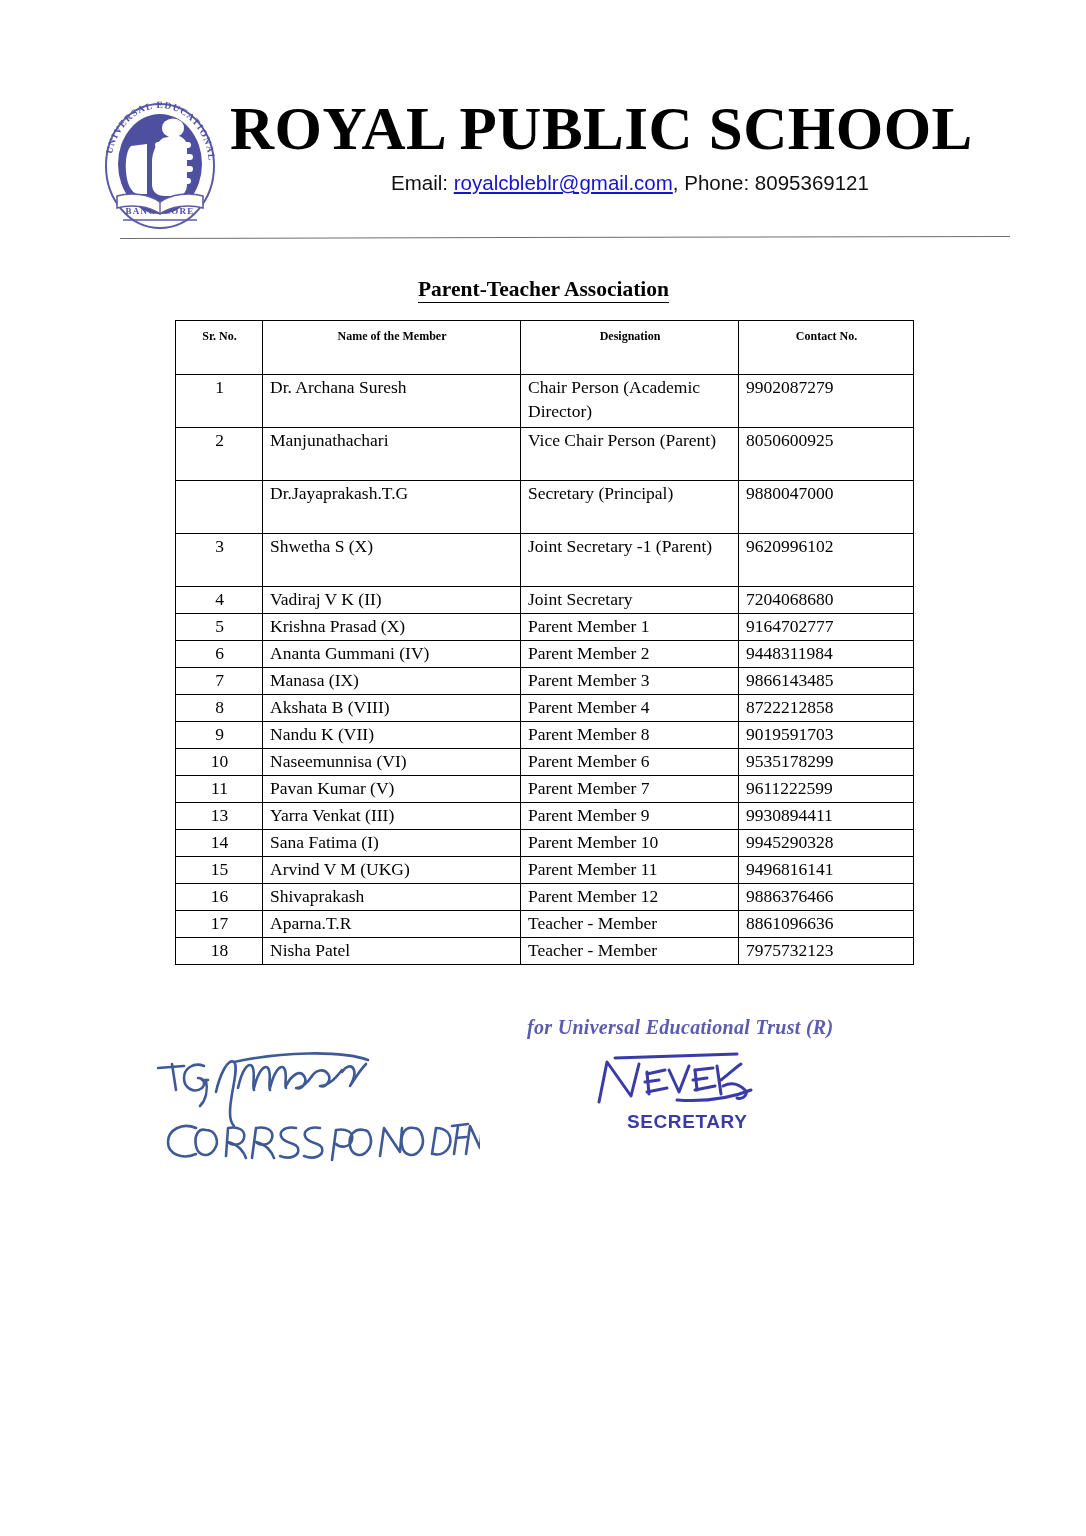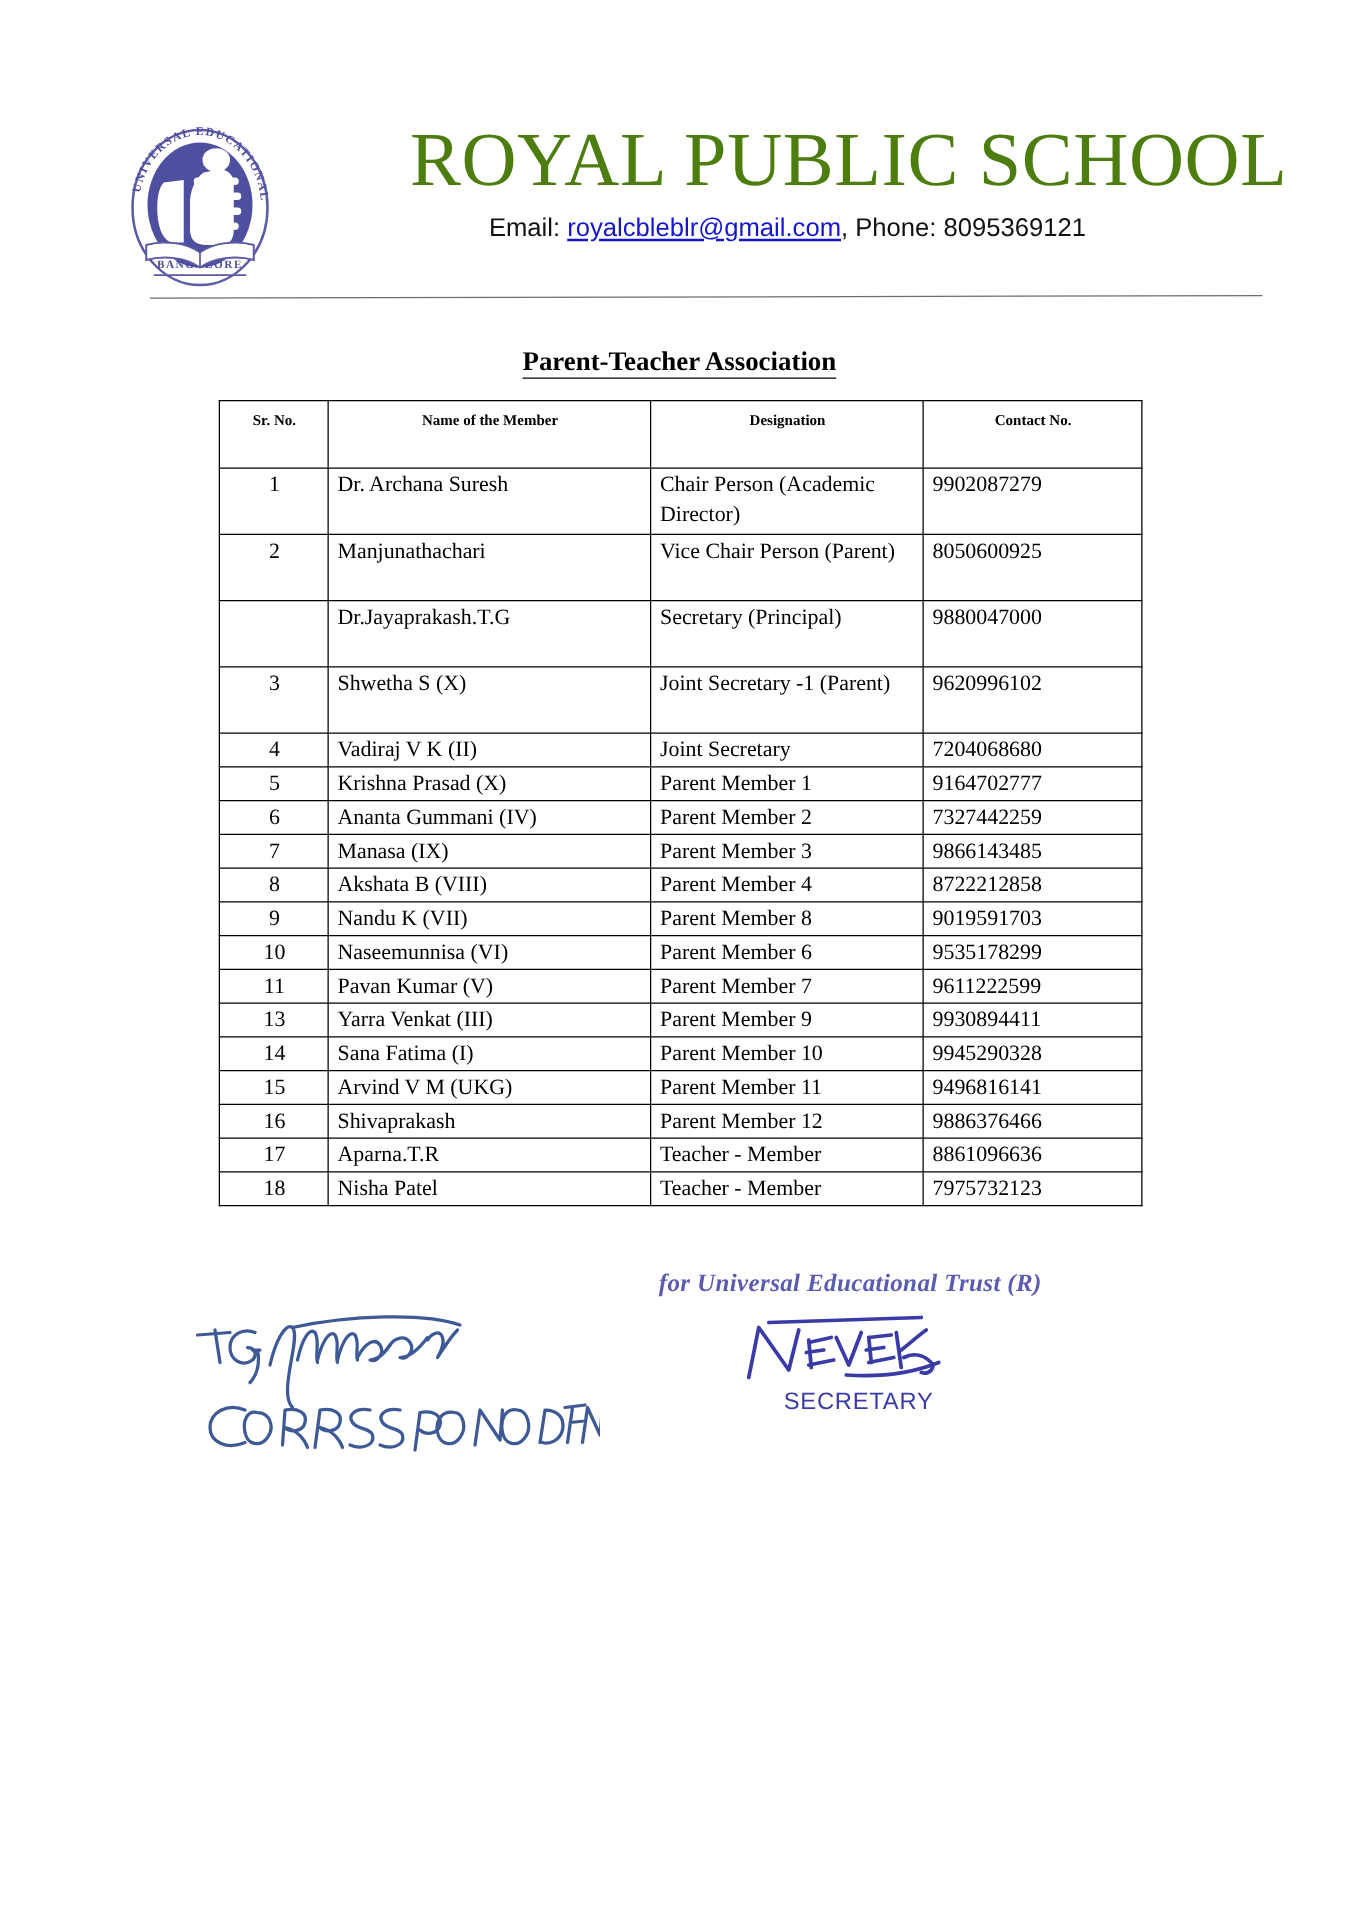--- a/index.html
+++ b/index.html
@@ -31,27 +31,27 @@
     width: 126px;
     height: 146px;
   }
   .logo-svg { display: block; width: 126px; height: 146px; }
 
   .school-name {
     position: absolute;
     left: 230px;
     top: 96px;
     width: 800px;
-    text-align: right;
+    text-align: left;
     font-family: "Liberation Serif", "DejaVu Serif", serif;
-    font-weight: normal;
+    font-weight: bold;
     font-size: 61px;
     line-height: 66px;
     letter-spacing: 0.5px;
-    color: #4d7c0f;
+    color: #000000;
     white-space: nowrap;
   }
   .addr-block {
     position: absolute;
     left: 180px;
     top: 168px;
     width: 900px;
     text-align: center;
     font-family: "Liberation Sans", "DejaVu Sans", sans-serif;
     font-size: 20.5px;
@@ -153,21 +153,21 @@
     font-size: 20px;
     color: #5B5BB0;
     white-space: nowrap;
     letter-spacing: 0.3px;
   }
   .secretary-line {
     position: absolute;
     left: 100px;
     top: 95px;
     font-family: "Liberation Sans", "DejaVu Sans", sans-serif;
-    font-weight: normal;
+    font-weight: bold;
     font-size: 19px;
     color: #3B3BA8;
     letter-spacing: 0.6px;
   }
 </style>
 </head>
 <body>
 
 <div class="letterhead">
 
@@ -271,21 +271,21 @@
       <tr class="short">
         <td class="c-sr">5</td>
         <td>Krishna Prasad (X)</td>
         <td>Parent Member 1</td>
         <td>9164702777</td>
       </tr>
       <tr class="short">
         <td class="c-sr">6</td>
         <td>Ananta Gummani (IV)</td>
         <td>Parent Member 2</td>
-        <td>7327442259</td>
+        <td>9448311984</td>
       </tr>
       <tr class="short">
         <td class="c-sr">7</td>
         <td>Manasa (IX)</td>
         <td>Parent Member 3</td>
         <td>9866143485</td>
       </tr>
       <tr class="short">
         <td class="c-sr">8</td>
         <td>Akshata B (VIII)</td>

